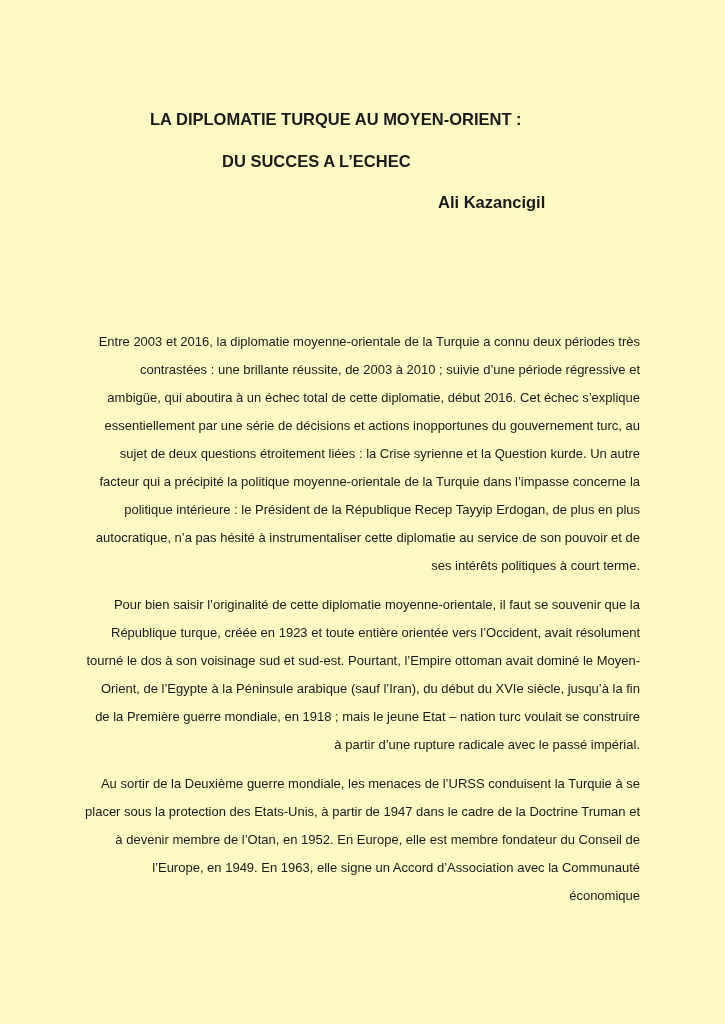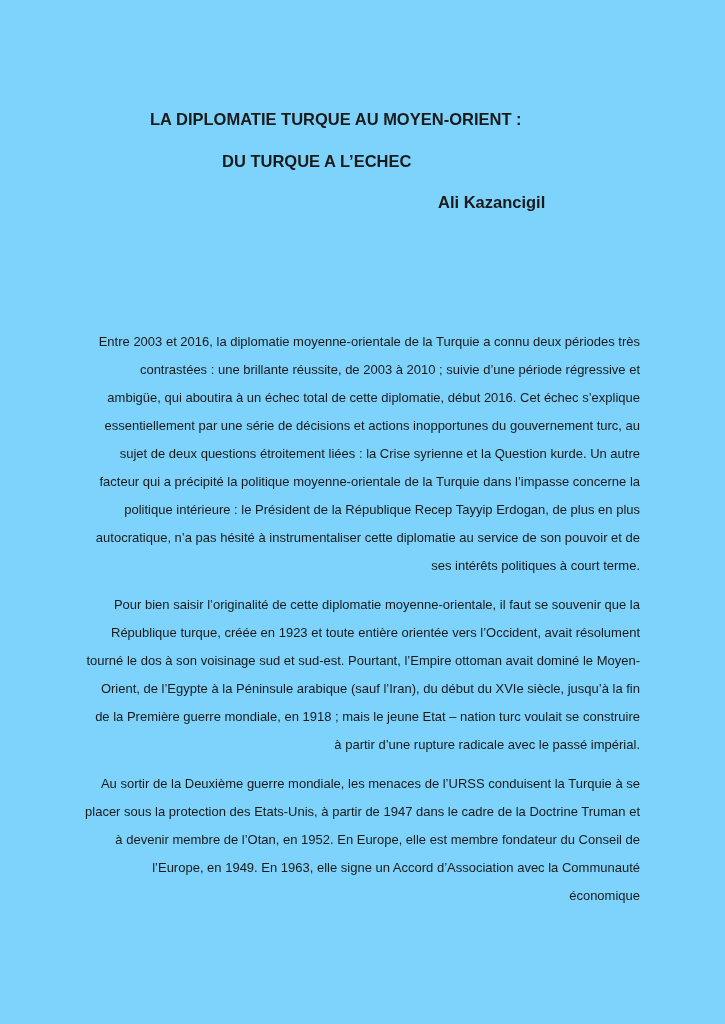--- a/index.html
+++ b/index.html
@@ -4,21 +4,21 @@
 <style>
   html, body {
     margin: 0;
     padding: 0;
     background: #ffffff;
   }
   .page {
     position: relative;
     width: 725px;
     height: 1024px;
-    background: #7dd3fc;
+    background: #fef9c3;
     box-sizing: border-box;
     padding: 110px 85px 0 85px;
     font-family: "Liberation Sans", "DejaVu Sans", sans-serif;
     color: #1a1a1a;
     overflow: hidden;
   }
   .title-block {
     font-weight: bold;
     font-size: 16.5px;
     line-height: 1.2;
@@ -48,21 +48,21 @@
     margin: 0 0 11px 0;
   }
 </style>
 </head>
 <body>
 
 <div class="page">
 
   <div class="title-block">
     <h1 class="title-line-1">LA DIPLOMATIE TURQUE AU MOYEN-ORIENT :</h1>
-    <h1 class="title-line-2">DU TURQUE A L’ECHEC</h1>
+    <h1 class="title-line-2">DU SUCCES A L’ECHEC</h1>
   </div>
 
   <div class="author-line">Ali Kazancigil</div>
 
   <div class="body-block">
     <p>Entre 2003 et 2016, la diplomatie moyenne-orientale de la Turquie a connu deux périodes très contrastées : une brillante réussite, de 2003 à 2010 ; suivie d’une période régressive et ambigüe, qui aboutira à un  échec total de cette diplomatie, début 2016. Cet échec  s’explique essentiellement par une série de décisions et actions inopportunes  du gouvernement turc, au sujet de deux questions étroitement liées : la Crise syrienne et la Question kurde. Un autre facteur qui a  précipité la politique moyenne-orientale de la Turquie dans l’impasse concerne la politique intérieure : le Président de la République Recep Tayyip Erdogan, de plus en plus autocratique, n’a pas hésité à instrumentaliser cette diplomatie au service de son pouvoir et de ses intérêts politiques à court terme.</p>
     <p>Pour bien saisir l’originalité de cette diplomatie moyenne-orientale, il faut se souvenir que la République turque, créée en 1923 et toute entière orientée vers l’Occident, avait résolument tourné  le dos à son voisinage sud et sud-est. Pourtant, l’Empire ottoman avait dominé le Moyen-Orient, de l’Egypte à la Péninsule arabique (sauf l’Iran), du début du XVIe siècle, jusqu’à la fin de la Première guerre mondiale, en 1918 ; mais  le jeune Etat – nation turc voulait se construire à partir d’une rupture radicale avec le passé impérial.</p>
     <p>Au sortir de la Deuxième guerre mondiale, les menaces de l’URSS conduisent la Turquie à se placer sous la protection des Etats-Unis, à partir de 1947 dans le cadre de la Doctrine Truman et à devenir membre de l’Otan, en 1952. En Europe, elle est membre fondateur du Conseil de l’Europe, en 1949. En 1963, elle signe un Accord d’Association avec la Communauté économique</p>
   </div>
 

